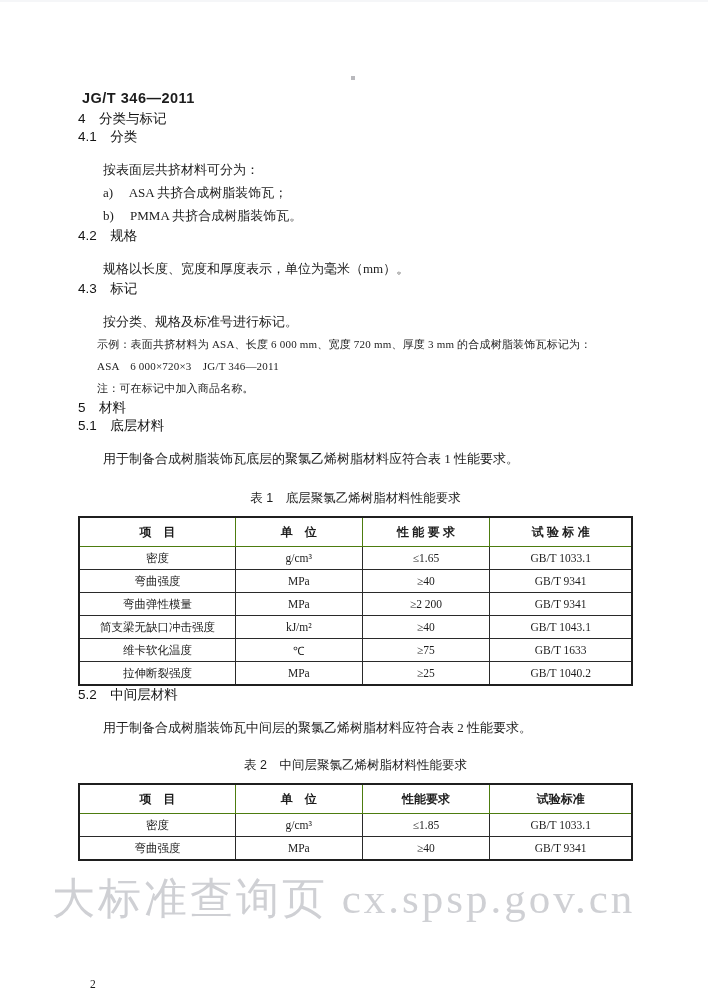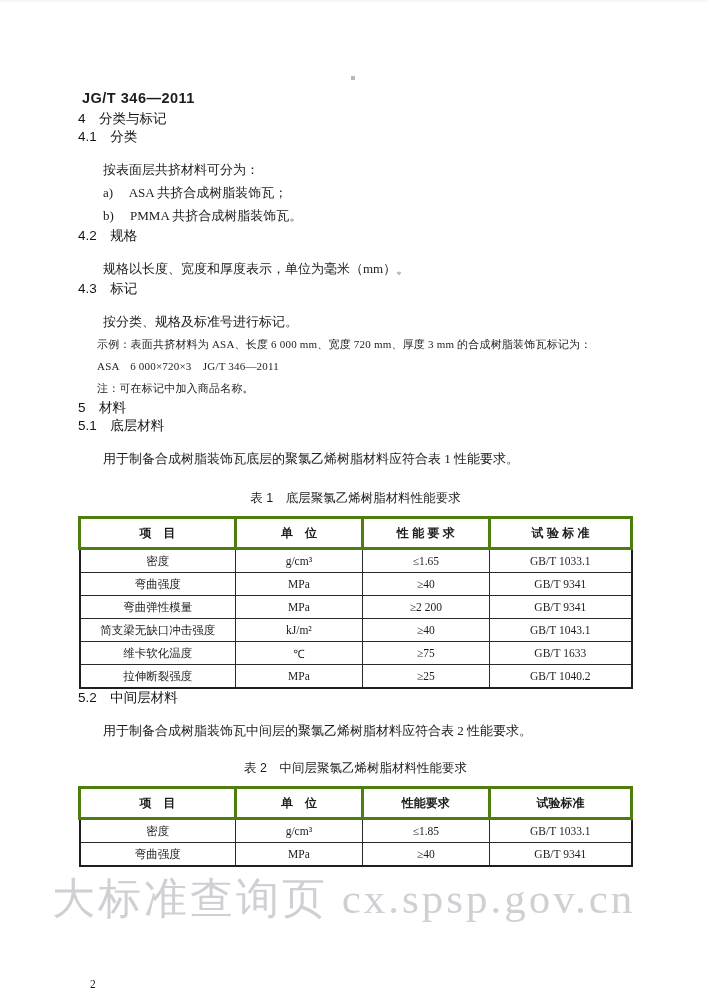--- a/index.html
+++ b/index.html
@@ -81,21 +81,21 @@
     table-layout: fixed;
     background: transparent;
   }
   .t1 { margin-top: 9px; }
   .t2 { margin-top: 9px; }
   table.std th {
     font-family: "Liberation Sans", sans-serif;
     font-weight: bold;
     font-size: 12px;
     height: 28px;
-    border: 3px solid #4d7c0f;
+    border: 1px solid #4d7c0f;
     text-align: center;
     vertical-align: middle;
     padding: 0 2px;
   }
   table.std td {
     font-size: 11.5px;
     height: 22px;
     border: 1px solid #2a2a2a;
     text-align: center;
     vertical-align: middle;

